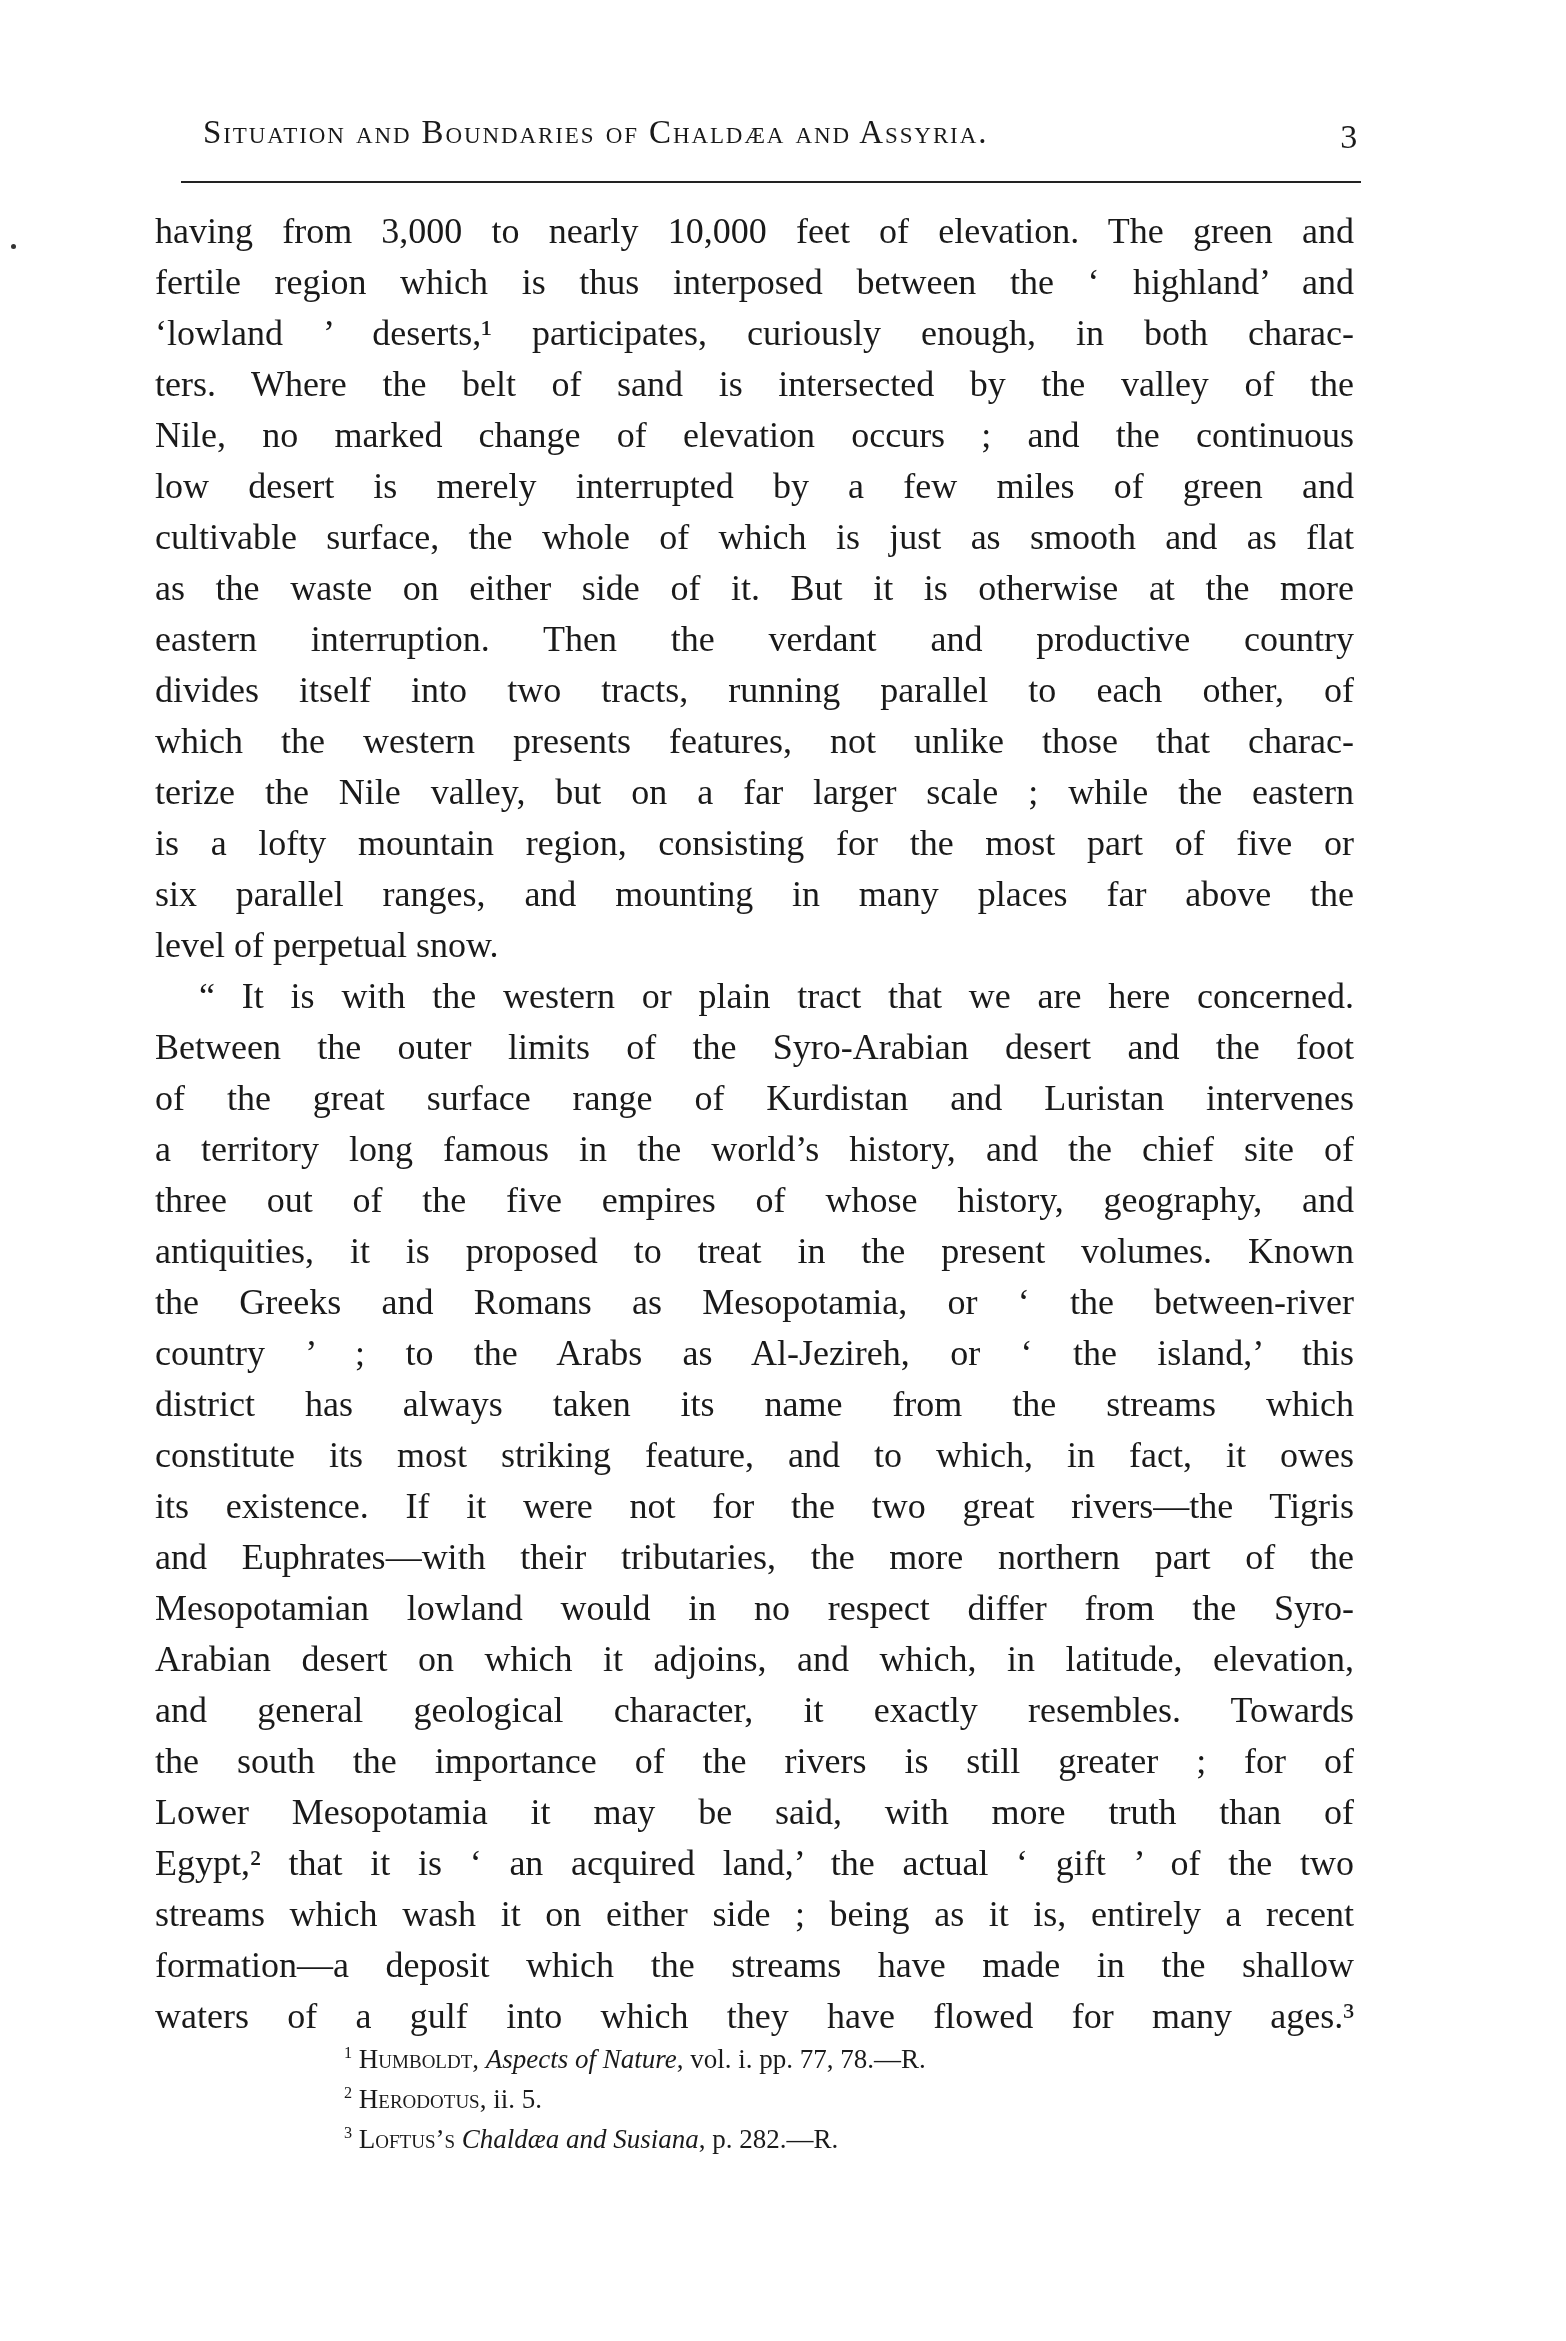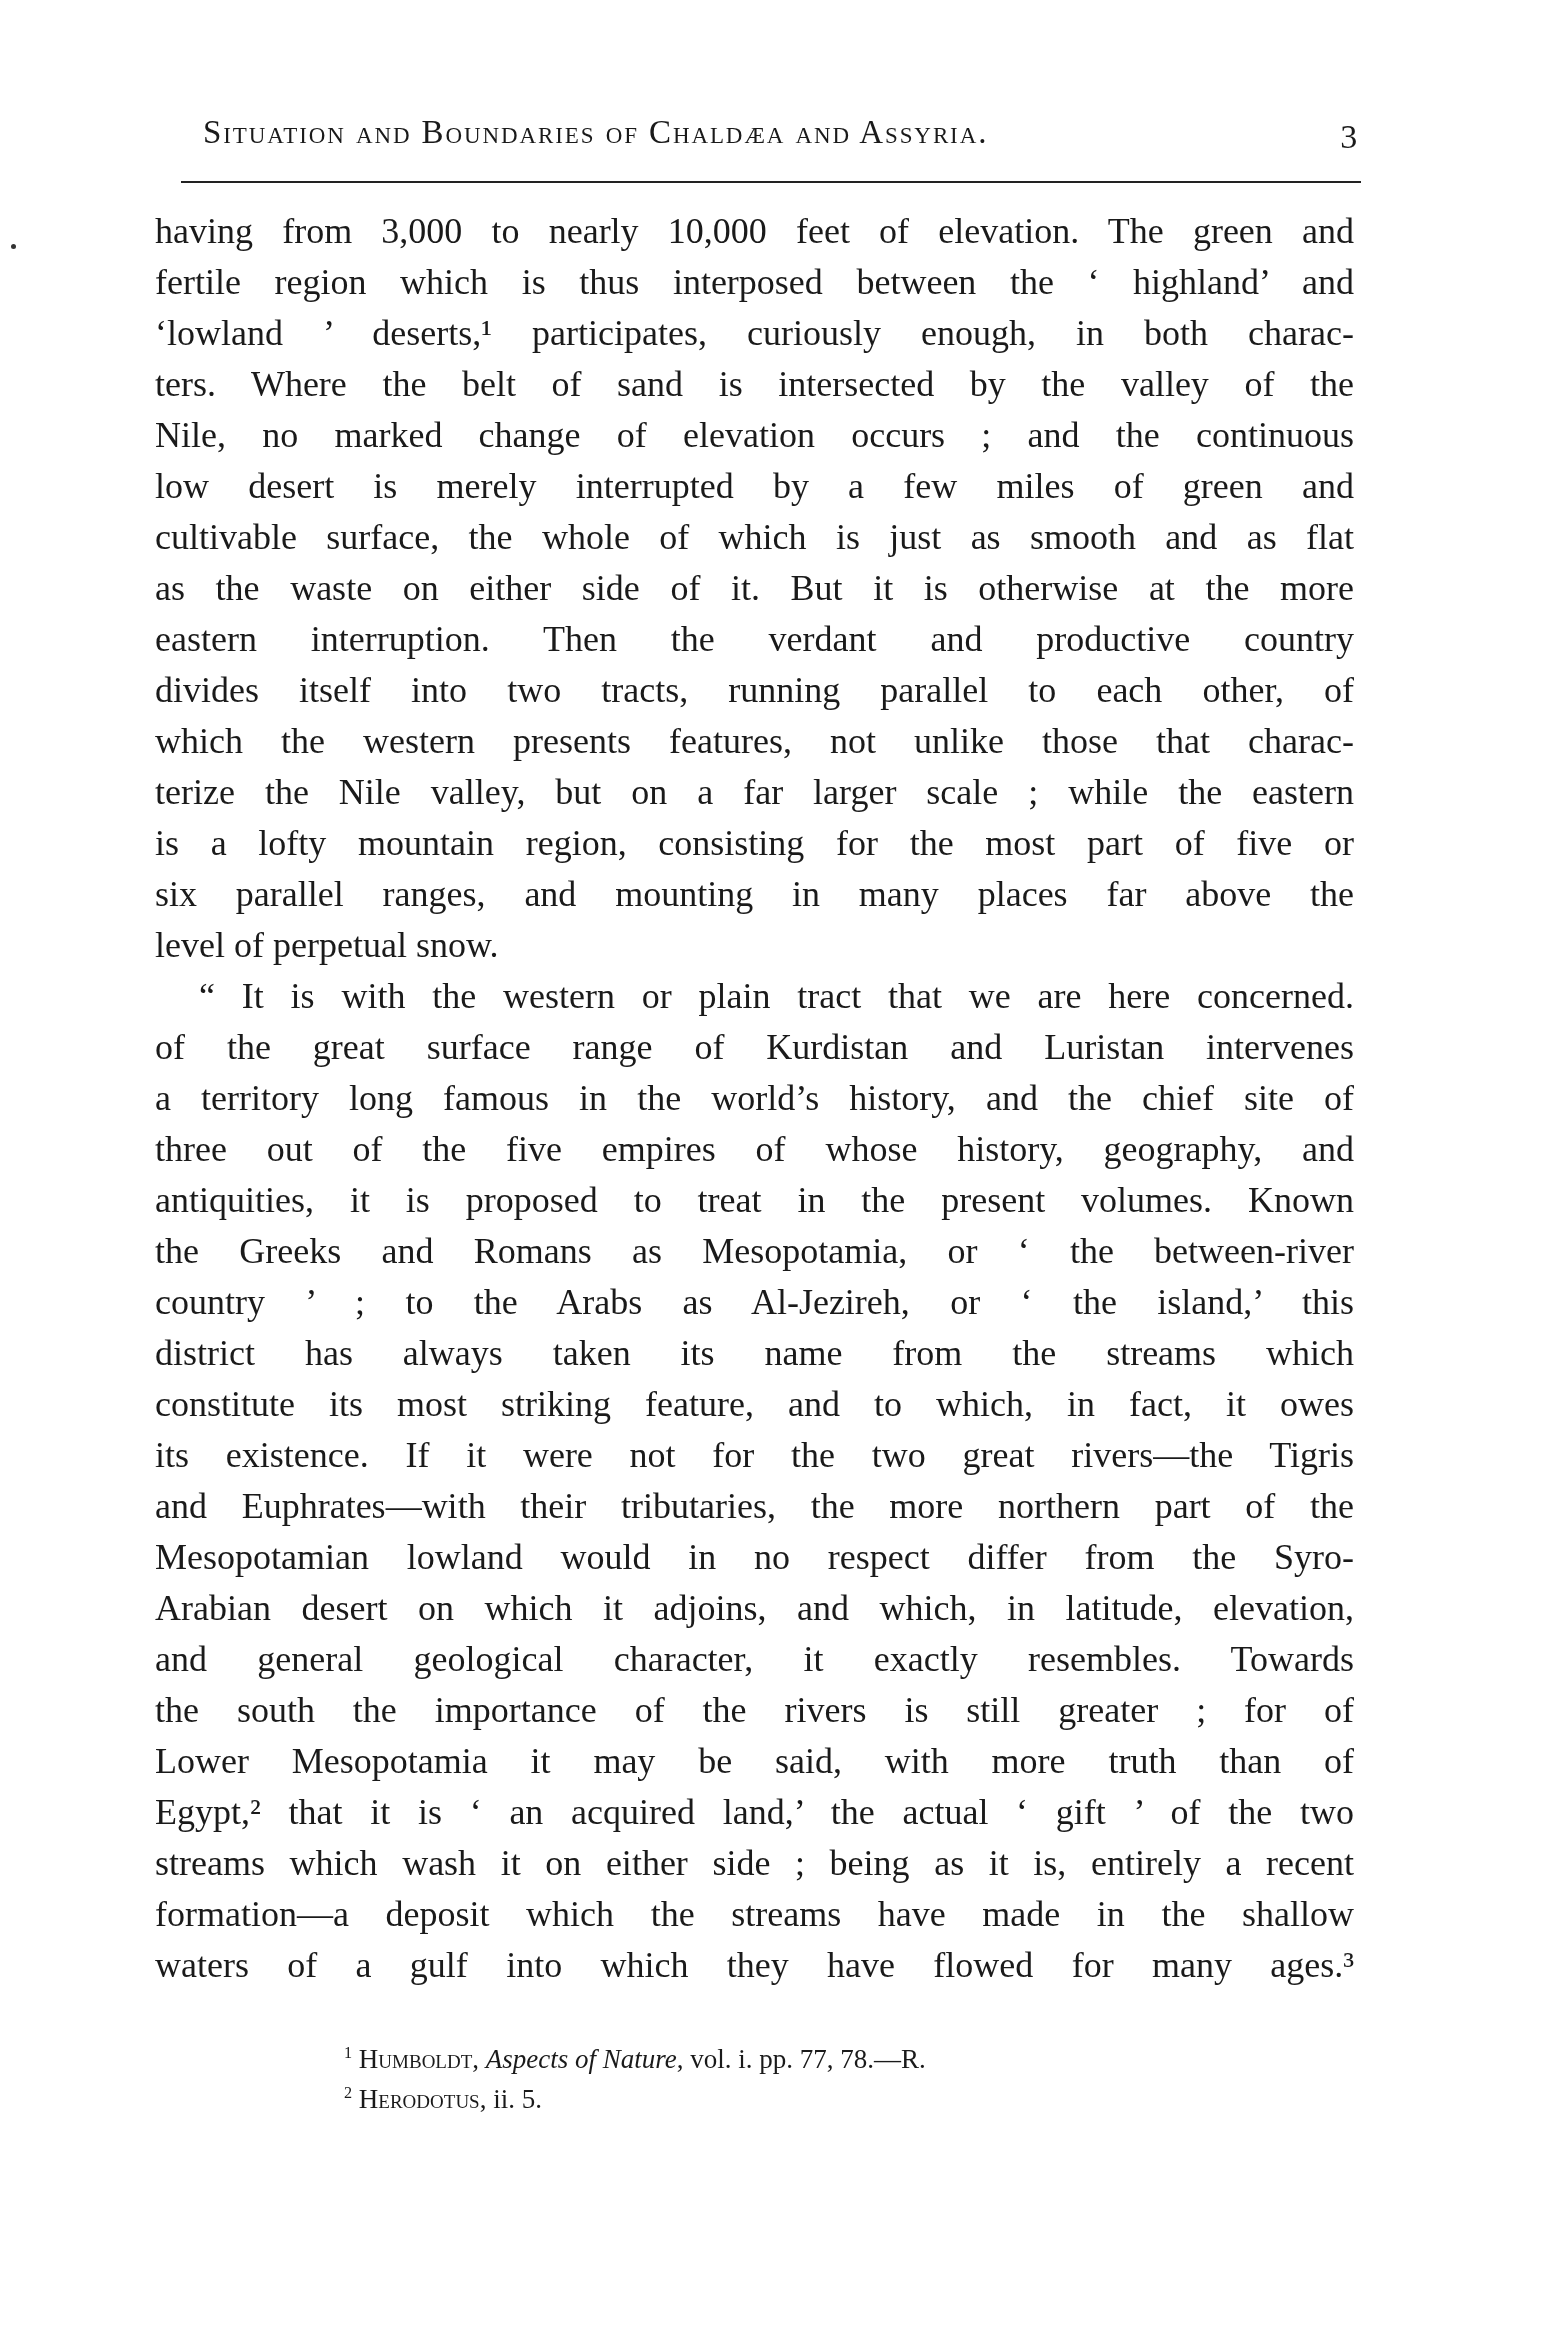--- a/index.html
+++ b/index.html
@@ -40,20 +40,21 @@
   <span class="line">cultivable surface, the whole of which is just as smooth and as flat</span>
   <span class="line">as the waste on either side of it. But it is otherwise at the more</span>
   <span class="line">eastern interruption. Then the verdant and productive country</span>
   <span class="line">divides itself into two tracts, running parallel to each other, of</span>
   <span class="line">which the western presents features, not unlike those that charac-</span>
   <span class="line">terize the Nile valley, but on a far larger scale ; while the eastern</span>
   <span class="line">is a lofty mountain region, consisting for the most part of five or</span>
   <span class="line">six parallel ranges, and mounting in many places far above the</span>
   <span class="line last">level of perpetual snow.</span>
   <span class="line indent">“ It is with the western or plain tract that we are here concerned.</span>
+  <span class="line">Between the outer limits of the Syro-Arabian desert and the foot</span>
   <span class="line">of the great surface range of Kurdistan and Luristan intervenes</span>
   <span class="line">a territory long famous in the world’s history, and the chief site of</span>
   <span class="line">three out of the five empires of whose history, geography, and</span>
   <span class="line">antiquities, it is proposed to treat in the present volumes. Known</span>
   <span class="line">the Greeks and Romans as Mesopotamia, or ‘ the between-river</span>
   <span class="line">country ’ ; to the Arabs as Al-Jezireh, or ‘ the island,’ this</span>
   <span class="line">district has always taken its name from the streams which</span>
   <span class="line">constitute its most striking feature, and to which, in fact, it owes</span>
   <span class="line">its existence. If it were not for the two great rivers—the Tigris</span>
   <span class="line">and Euphrates—with their tributaries, the more northern part of the</span>
@@ -64,14 +65,15 @@
   <span class="line">Lower Mesopotamia it may be said, with more truth than of</span>
   <span class="line">Egypt,² that it is ‘ an acquired land,’ the actual ‘ gift ’ of the two</span>
   <span class="line">streams which wash it on either side ; being as it is, entirely a recent</span>
   <span class="line">formation—a deposit which the streams have made in the shallow</span>
   <span class="line">waters of a gulf into which they have flowed for many ages.³</span>
 </div>
 
 <div class="footnotes">
   <span class="fn"><sup>1</sup> <span class="sc">Humboldt,</span> <i>Aspects of Nature</i><span>, vol. i. pp. 77, 78.—R.</span></span>
   <span class="fn"><sup>2</sup> <span class="sc">Herodotus,</span><i></i><span> ii. 5.</span></span>
+  <span class="fn"><sup>3</sup> <span class="sc">Loftus’s</span> <i>Chaldæa and Susiana</i><span>, p. 282.—R.</span></span>
 </div>
 
 
 </body></html>

